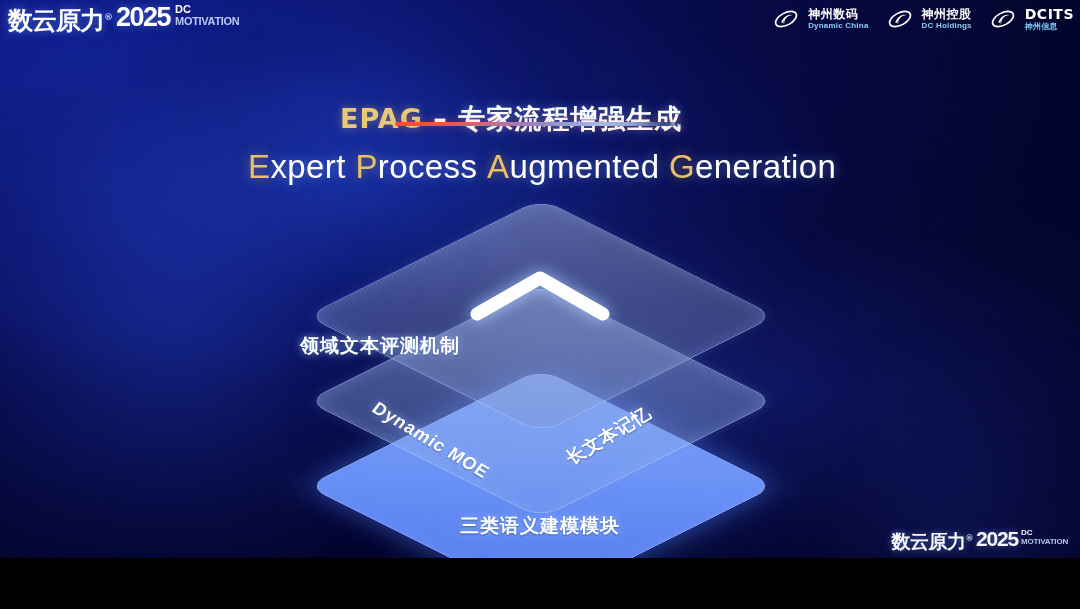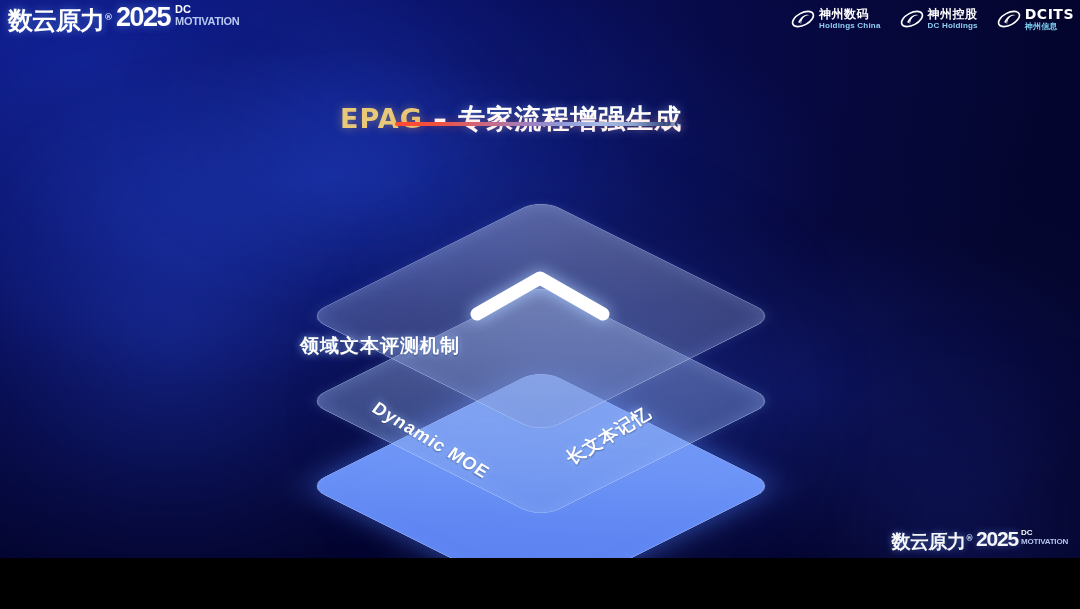--- a/index.html
+++ b/index.html
@@ -118,21 +118,21 @@
     position: absolute;
     right: 6px; top: 6px;
     display: flex;
     align-items: center;
     gap: 18px;
     z-index: 40;
   }
   .logo-item {
     display: flex;
     align-items: center;
-    gap: 3px;
+    gap: 9px;
   }
   .logo-mark {
     width: 26px; height: 26px;
     flex: 0 0 26px;
   }
   .logo-text { line-height: 1; }
   .logo-cn {
     display: block;
     font-family: "DejaVu Sans", sans-serif;
     font-size: 12px;
@@ -344,21 +344,21 @@
   <div class="logo-row">
 
     <div class="logo-item">
       <svg class="logo-mark" viewBox="0 0 64 64">
         <ellipse cx="32" cy="32" rx="28" ry="15" fill="none" stroke="#ffffff" stroke-width="4" transform="rotate(-28 32 32)"></ellipse>
         <path d="M20 40 C28 22 44 18 50 24 C42 20 30 28 24 42 Z" fill="#ffffff"></path>
         <path d="M38 22 C30 30 26 40 28 46 C22 38 30 26 38 22 Z" fill="#ffffff"></path>
       </svg>
       <span class="logo-text">
         <span class="logo-cn">神州数码</span>
-        <span class="logo-en">Holdings China</span>
+        <span class="logo-en">Dynamic China</span>
       </span>
     </div>
 
     <div class="logo-item">
       <svg class="logo-mark" viewBox="0 0 64 64">
         <ellipse cx="32" cy="32" rx="28" ry="15" fill="none" stroke="#ffffff" stroke-width="4" transform="rotate(-28 32 32)"></ellipse>
         <path d="M20 40 C28 22 44 18 50 24 C42 20 30 28 24 42 Z" fill="#ffffff"></path>
         <path d="M38 22 C30 30 26 40 28 46 C22 38 30 26 38 22 Z" fill="#ffffff"></path>
       </svg>
       <span class="logo-text">
@@ -380,34 +380,36 @@
     </div>
 
   </div>
 
   <div class="title-main">
     <span class="title-gold">EPAG</span><span class="title-white"> – </span><span class="title-white">专家流程增强生成</span>
   </div>
 
   <div class="divider"></div>
 
+  <div class="title-en"><span class="cap-gold">E</span><span>xpert</span>&nbsp;<span class="cap-gold">P</span><span>rocess</span>&nbsp;<span class="cap-gold">A</span><span>ugmented</span>&nbsp;<span class="cap-gold">G</span><span>eneration</span></div>
 
   <div class="stack">
 
     <div class="layer layer-bottom"></div>
     <div class="layer layer-mid"></div>
     <div class="layer layer-top"></div>
 
     <svg class="chevron" viewBox="0 0 146 56">
       <path d="M10 46 L73 10 L136 46" fill="none" stroke="#ffffff" stroke-width="13" stroke-linecap="round" stroke-linejoin="round"></path>
     </svg>
 
     <div class="lbl lbl-top">领域文本评测机制</div>
     <div class="lbl lbl-mid-left">Dynamic MOE</div>
     <div class="lbl lbl-mid-right">长文本记忆</div>
+    <div class="lbl lbl-bottom">三类语义建模模块</div>
 
   </div>
 
   <div class="watermark">
     <span class="wm-cn"><span>数云原力</span><span class="wm-reg">®</span></span>
     <span class="wm-year">2025</span>
     <span class="wm-dc-block">
       <span class="wm-dc">DC</span>
       <span class="wm-mot">MOTIVATION</span>
     </span>

